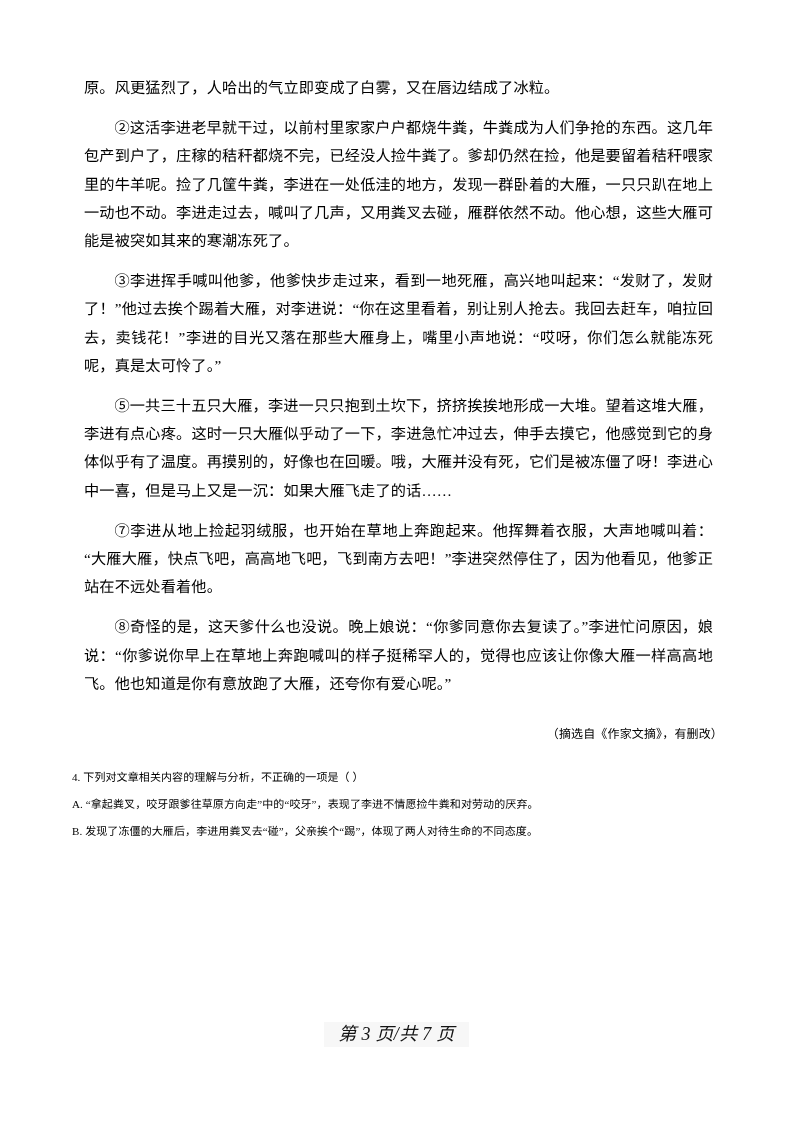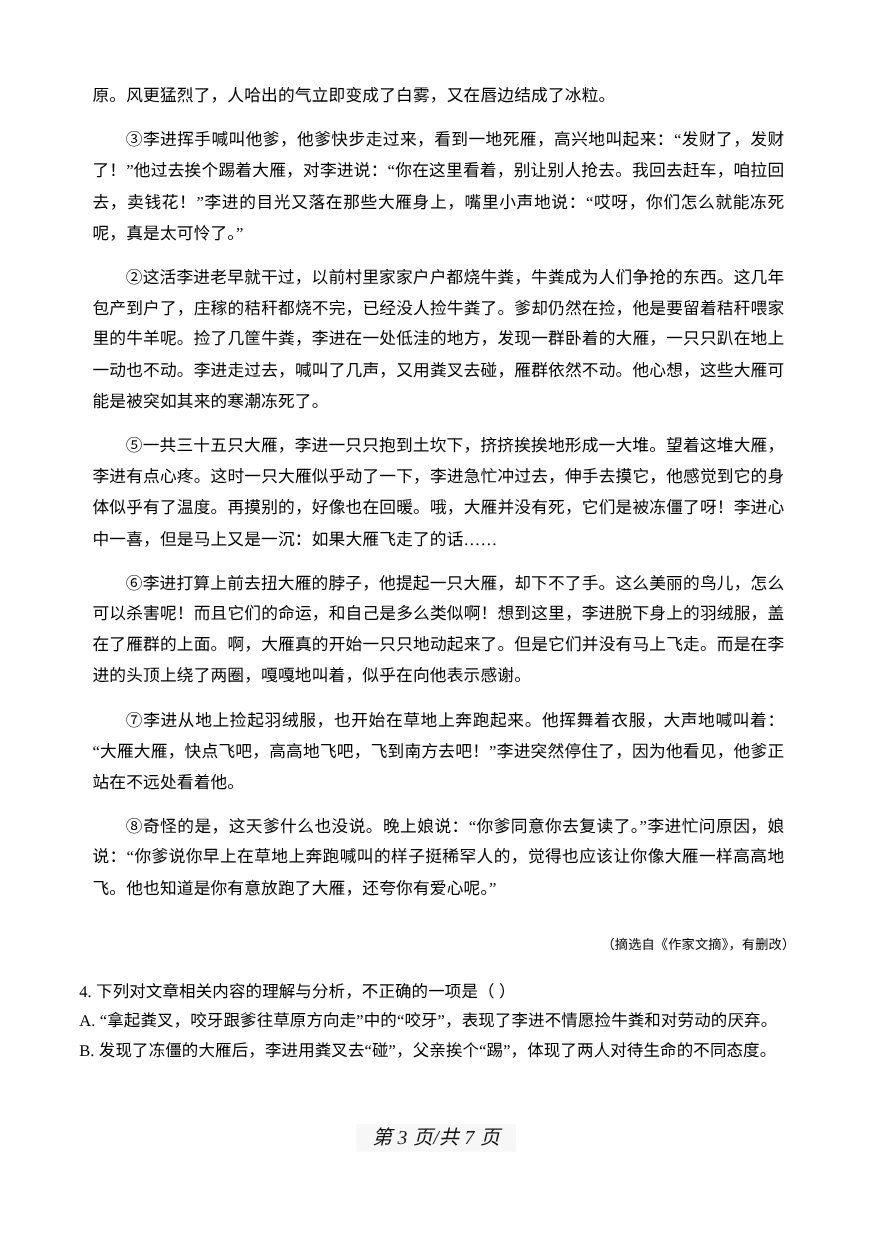--- a/index.html
+++ b/index.html
@@ -46,21 +46,21 @@
     text-align: right;
     margin: 0;
     padding-top: 10px;
     padding-right: 2px;
     letter-spacing: 0.15px;
   }
   .question-block {
     margin-top: 16px;
   }
   .q-line {
-    font-size: 15px;
+    font-size: 11px;
     line-height: 27px;
     text-align: justify;
     text-justify: inter-ideograph;
     letter-spacing: 0.1px;
     margin: 0;
     word-break: break-all;
   }
   .q-line .lbl {
     font-family: "Liberation Serif", "DejaVu Serif", serif;
   }
@@ -83,24 +83,23 @@
   }
 </style>
 </head>
 <body>
 
 <div class="page">
 
   <div class="content">
 
     <p class="para">原。风更猛烈了，人哈出的气立即变成了白雾，又在唇边结成了冰粒。</p>
+    <p class="para indent">②这活李进老早就干过，以前村里家家户户都烧牛粪，牛粪成为人们争抢的东西。这几年包产到户了，庄稼的秸秆都烧不完，已经没人捡牛粪了。爹却仍然在捡，他是要留着秸秆喂家里的牛羊呢。捡了几筐牛粪，李进在一处低洼的地方，发现一群卧着的大雁，一只只趴在地上一动也不动。李进走过去，喊叫了几声，又用粪叉去碰，雁群依然不动。他心想，这些大雁可能是被突如其来的寒潮冻死了。</p>
     <p class="para indent">③李进挥手喊叫他爹，他爹快步走过来，看到一地死雁，高兴地叫起来：“发财了，发财了！”他过去挨个踢着大雁，对李进说：“你在这里看着，别让别人抢去。我回去赶车，咱拉回去，卖钱花！”李进的目光又落在那些大雁身上，嘴里小声地说：“哎呀，你们怎么就能冻死呢，真是太可怜了。”</p>
-    <p class="para indent">②这活李进老早就干过，以前村里家家户户都烧牛粪，牛粪成为人们争抢的东西。这几年包产到户了，庄稼的秸秆都烧不完，已经没人捡牛粪了。爹却仍然在捡，他是要留着秸秆喂家里的牛羊呢。捡了几筐牛粪，李进在一处低洼的地方，发现一群卧着的大雁，一只只趴在地上一动也不动。李进走过去，喊叫了几声，又用粪叉去碰，雁群依然不动。他心想，这些大雁可能是被突如其来的寒潮冻死了。</p>
     <p class="para indent">⑤一共三十五只大雁，李进一只只抱到土坎下，挤挤挨挨地形成一大堆。望着这堆大雁，李进有点心疼。这时一只大雁似乎动了一下，李进急忙冲过去，伸手去摸它，他感觉到它的身体似乎有了温度。再摸别的，好像也在回暖。哦，大雁并没有死，它们是被冻僵了呀！李进心中一喜，但是马上又是一沉：如果大雁飞走了的话……</p>
-    <p class="para indent">⑥李进打算上前去扭大雁的脖子，他提起一只大雁，却下不了手。这么美丽的鸟儿，怎么可以杀害呢！而且它们的命运，和自己是多么类似啊！想到这里，李进脱下身上的羽绒服，盖在了雁群的上面。啊，大雁真的开始一只只地动起来了。但是它们并没有马上飞走。而是在李进的头顶上绕了两圈，嘎嘎地叫着，似乎在向他表示感谢。</p>
     <p class="para indent">⑦李进从地上捡起羽绒服，也开始在草地上奔跑起来。他挥舞着衣服，大声地喊叫着：“大雁大雁，快点飞吧，高高地飞吧，飞到南方去吧！”李进突然停住了，因为他看见，他爹正站在不远处看着他。</p>
     <p class="para indent">⑧奇怪的是，这天爹什么也没说。晚上娘说：“你爹同意你去复读了。”李进忙问原因，娘说：“你爹说你早上在草地上奔跑喊叫的样子挺稀罕人的，觉得也应该让你像大雁一样高高地飞。他也知道是你有意放跑了大雁，还夸你有爱心呢。”</p>
 
     <p class="attribution">（摘选自《作家文摘》，有删改）</p>
 
     <div class="question-block">
       <p class="q-line">4. 下列对文章相关内容的理解与分析，不正确的一项是（      ）</p>
       <p class="q-line"><span class="lbl">A.</span> <span>“拿起粪叉，咬牙跟爹往草原方向走”中的“咬牙”，表现了李进不情愿捡牛粪和对劳动的厌弃。</span></p>
       <p class="q-line"><span class="lbl">B.</span> <span>发现了冻僵的大雁后，李进用粪叉去“碰”，父亲挨个“踢”，体现了两人对待生命的不同态度。</span></p>
     </div>

